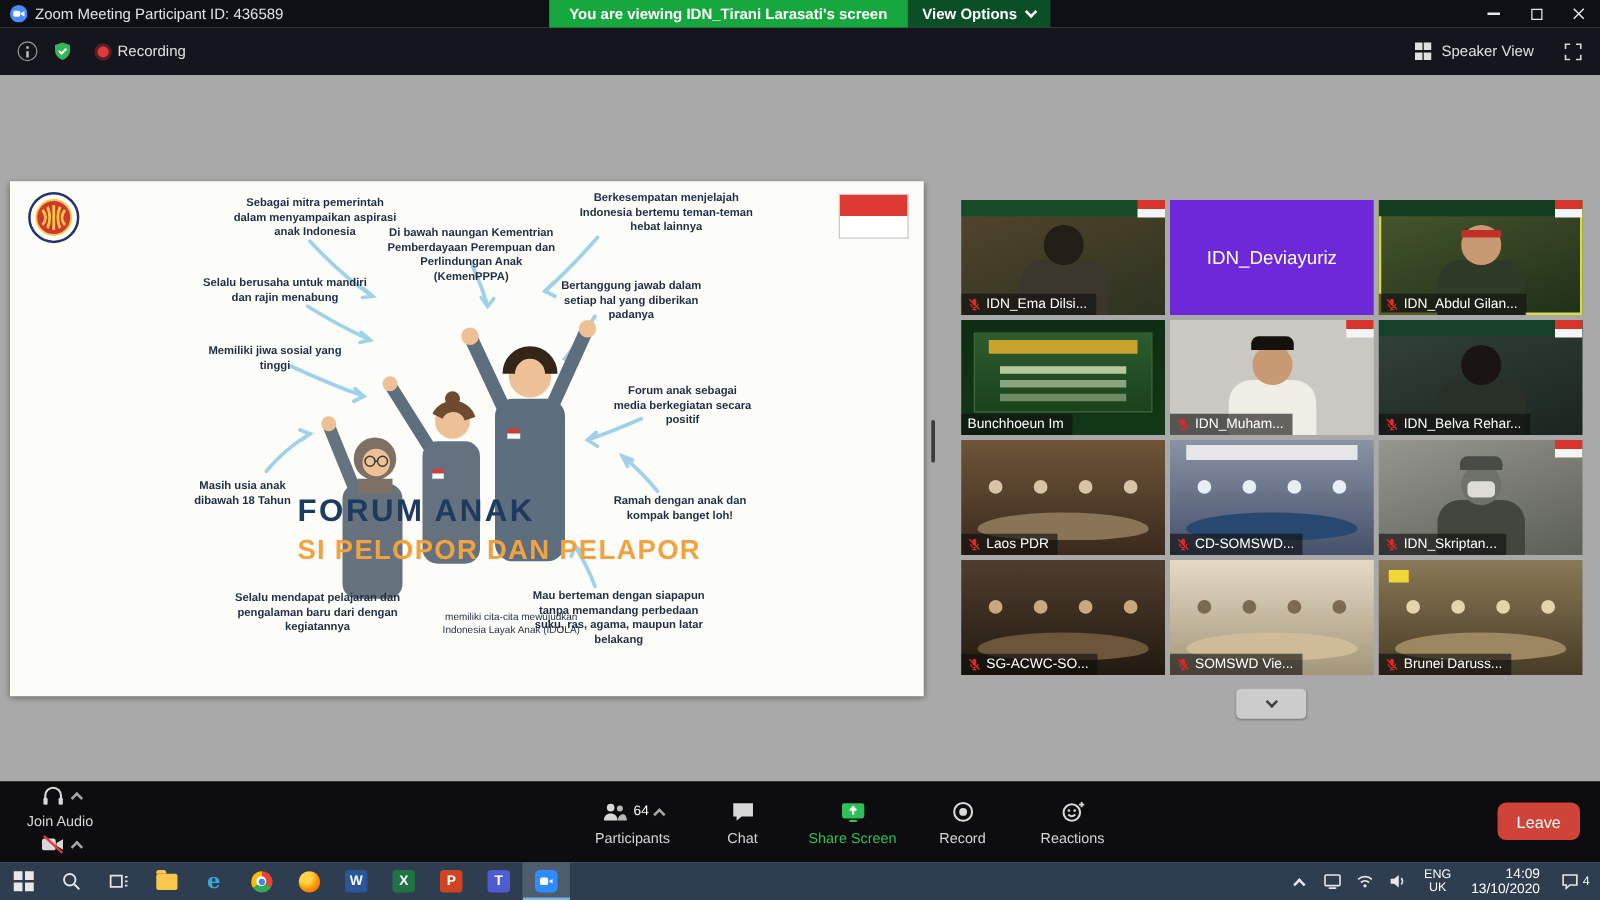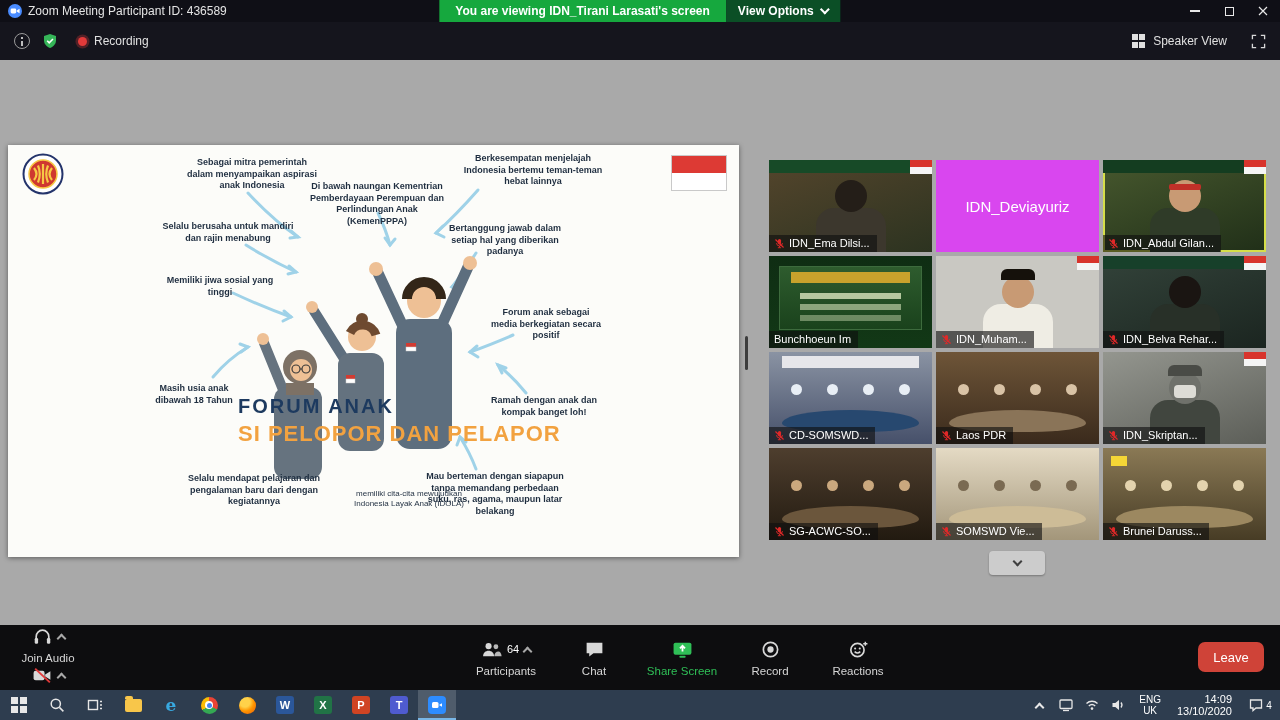--- a/index.html
+++ b/index.html
@@ -49,21 +49,21 @@
   .c4{left:150px;top:76px;width:140px;}
   .c5{left:432px;top:78px;width:130px;}
   .c6{left:158px;top:130px;width:108px;}
   .c7{left:482px;top:162px;width:112px;}
   .c8{left:146px;top:238px;width:80px;}
   .c9{left:482px;top:250px;width:108px;}
   .c10{left:162px;top:328px;width:168px;}
   .c11{left:342px;top:344px;width:118px;font-size:8px;font-weight:normal;}
   .c12{left:412px;top:326px;width:150px;}
   .slide-title{position:absolute;left:230px;top:250px;z-index:3;}
-  .st1{font-size:20px;font-weight:bold;color:#1d3a5f;letter-spacing:2px;}
+  .st1{font-size:25px;font-weight:bold;color:#1d3a5f;letter-spacing:2px;}
   .st2{font-size:22px;font-weight:bold;color:#f2a240;letter-spacing:1px;margin-top:3px;}
   .divider{position:absolute;left:744px;top:276px;width:3px;height:34px;background:#3c3c3c;border-radius:2px;}
 
   
   .video-grid{position:absolute;left:768px;top:100px;display:grid;grid-template-columns:repeat(3,163px);grid-auto-rows:92px;gap:4px;}
   .tile{position:relative;overflow:hidden;background:#23262b;}
   .tile.active{outline:2px solid #d5de49;outline-offset:-2px;}
   .name-tag{position:absolute;left:0;bottom:0;display:flex;align-items:center;gap:4px;background:rgba(15,15,15,.62);color:#fff;font-size:11px;padding:2px 7px 3px 5px;max-width:96%;white-space:nowrap;overflow:hidden;z-index:5;}
   .mic-muted{width:11px;height:11px;flex:0 0 auto;}
   .center-name{width:100%;height:100%;display:flex;align-items:center;justify-content:center;color:#fff;font-size:15px;}
@@ -76,21 +76,21 @@
   .mask{position:absolute;left:50%;top:33px;width:22px;height:13px;margin-left:-11px;background:#dddcd6;border-radius:4px;z-index:3;}
   .room-table{position:absolute;left:8%;right:8%;bottom:12px;height:22px;border-radius:50% 50% 40% 40%/60% 60% 40% 40%;z-index:1;}
   .room-people{position:absolute;left:6%;right:6%;top:32px;display:flex;justify-content:space-around;z-index:2;}
   .p-dot{width:11px;height:11px;border-radius:50%;}
   .slide-art{position:absolute;left:10px;right:10px;top:10px;bottom:18px;background:linear-gradient(#2e5c2e,#1a421c);border:1px solid #3d6b3d;z-index:1;}
   .slide-art::before{content:"";position:absolute;left:8%;top:8%;width:84%;height:18%;background:#c8a22c;}
   .slide-art::after{content:"";position:absolute;left:14%;top:42%;width:72%;height:6px;background:rgba(230,240,200,.75);box-shadow:0 11px 0 rgba(230,240,200,.55),0 22px 0 rgba(230,240,200,.4);}
   .bn-flag{position:absolute;left:8px;top:8px;width:16px;height:10px;background:#f4d636;z-index:3;}
 
   .t0{background:linear-gradient(160deg,#54452c,#2c3320);} .t0 .banner-strip{background:#174a27;} .t0 .sil-head{background:#241e18;} .t0 .sil-body{background:#3c372d;}
-  .t1{background:#d946ef;}
+  .t1{background:#6d28d9;}
   .t2{background:linear-gradient(160deg,#47582e,#202f18);} .t2 .banner-strip{background:#143d20;} .t2 .sil-head{background:#c89a74;} .t2 .sil-body{background:#2f3b28;}
   .t3{background:linear-gradient(#0f2d13,#123816);}
   .t4{background:#c9c8c2;} .t4 .sil-head{background:#c89a74;} .t4 .sil-body{background:#efede4;}
   .t5{background:linear-gradient(160deg,#33433a,#1b2520);} .t5 .banner-strip{background:#17402a;} .t5 .sil-head{background:#1a1512;} .t5 .sil-body{background:#283028;}
   .t6{background:linear-gradient(#6e5538,#3a2a1c);} .t6 .room-table{background:#8a7458;} .t6 .p-dot{background:#d9c3a6;}
   .t7{background:linear-gradient(#8a93a3,#46506a);} .t7 .banner-strip{top:4px;left:8%;right:8%;background:#e6e6ea;height:12px;} .t7 .room-table{background:#27486f;} .t7 .p-dot{background:#e8eef5;}
   .t8{background:linear-gradient(160deg,#94968f,#5c5e58);} .t8 .sil-head{background:#6f716b;} .t8 .sil-body{background:#41463f;} .t8 .cap{background:#494b46;}
   .t9{background:linear-gradient(#4e3e2e,#221a10);} .t9 .room-table{background:#6b563c;} .t9 .p-dot{background:#caa87e;}
   .t10{background:linear-gradient(#e4dac4,#a3967a);} .t10 .room-table{background:#cdbc97;} .t10 .p-dot{background:#7a6a52;}
   .t11{background:linear-gradient(#8a7955,#473c25);} .t11 .room-table{background:#9c8860;} .t11 .p-dot{background:#e3d3ae;}
@@ -359,56 +359,56 @@
           <svg class="mic-muted" viewBox="0 0 12 12">
               <rect x="4.3" y="1" width="3.4" height="6" rx="1.7" fill="#e02828"></rect>
               <path d="M2.8 5.5 a3.2 3.2 0 0 0 6.4 0" stroke="#e02828" fill="none"></path>
               <path d="M6 8.7 V10.4 M4.2 10.6 H7.8" stroke="#e02828"></path>
               <path d="M1.6 1.6 L10.4 10.4" stroke="#e02828" stroke-width="1.3"></path>
             </svg>
           <span>IDN_Belva Rehar...</span>
         </div>
       </div>
 
+      <div class="tile t6">
+        <div class="room-people">
+            <span class="p-dot"></span>
+            <span class="p-dot"></span>
+            <span class="p-dot"></span>
+            <span class="p-dot"></span>
+          </div>
+        <div class="room-table"></div>
+        <div class="name-tag">
+          <svg class="mic-muted" viewBox="0 0 12 12">
+              <rect x="4.3" y="1" width="3.4" height="6" rx="1.7" fill="#e02828"></rect>
+              <path d="M2.8 5.5 a3.2 3.2 0 0 0 6.4 0" stroke="#e02828" fill="none"></path>
+              <path d="M6 8.7 V10.4 M4.2 10.6 H7.8" stroke="#e02828"></path>
+              <path d="M1.6 1.6 L10.4 10.4" stroke="#e02828" stroke-width="1.3"></path>
+            </svg>
+          <span>Laos PDR</span>
+        </div>
+      </div>
+
       <div class="tile t7">
         <div class="banner-strip"></div>
         <div class="room-people">
             <span class="p-dot"></span>
             <span class="p-dot"></span>
             <span class="p-dot"></span>
             <span class="p-dot"></span>
           </div>
         <div class="room-table"></div>
         <div class="name-tag">
           <svg class="mic-muted" viewBox="0 0 12 12">
               <rect x="4.3" y="1" width="3.4" height="6" rx="1.7" fill="#e02828"></rect>
               <path d="M2.8 5.5 a3.2 3.2 0 0 0 6.4 0" stroke="#e02828" fill="none"></path>
               <path d="M6 8.7 V10.4 M4.2 10.6 H7.8" stroke="#e02828"></path>
               <path d="M1.6 1.6 L10.4 10.4" stroke="#e02828" stroke-width="1.3"></path>
             </svg>
           <span>CD-SOMSWD...</span>
-        </div>
-      </div>
-
-      <div class="tile t6">
-        <div class="room-people">
-            <span class="p-dot"></span>
-            <span class="p-dot"></span>
-            <span class="p-dot"></span>
-            <span class="p-dot"></span>
-          </div>
-        <div class="room-table"></div>
-        <div class="name-tag">
-          <svg class="mic-muted" viewBox="0 0 12 12">
-              <rect x="4.3" y="1" width="3.4" height="6" rx="1.7" fill="#e02828"></rect>
-              <path d="M2.8 5.5 a3.2 3.2 0 0 0 6.4 0" stroke="#e02828" fill="none"></path>
-              <path d="M6 8.7 V10.4 M4.2 10.6 H7.8" stroke="#e02828"></path>
-              <path d="M1.6 1.6 L10.4 10.4" stroke="#e02828" stroke-width="1.3"></path>
-            </svg>
-          <span>Laos PDR</span>
         </div>
       </div>
 
       <div class="tile t8">
         <span class="flag-corner"></span>
         <span class="sil-head"></span>
         <span class="cap"></span>
         <span class="mask"></span>
         <span class="sil-body"></span>
         <div class="name-tag">

